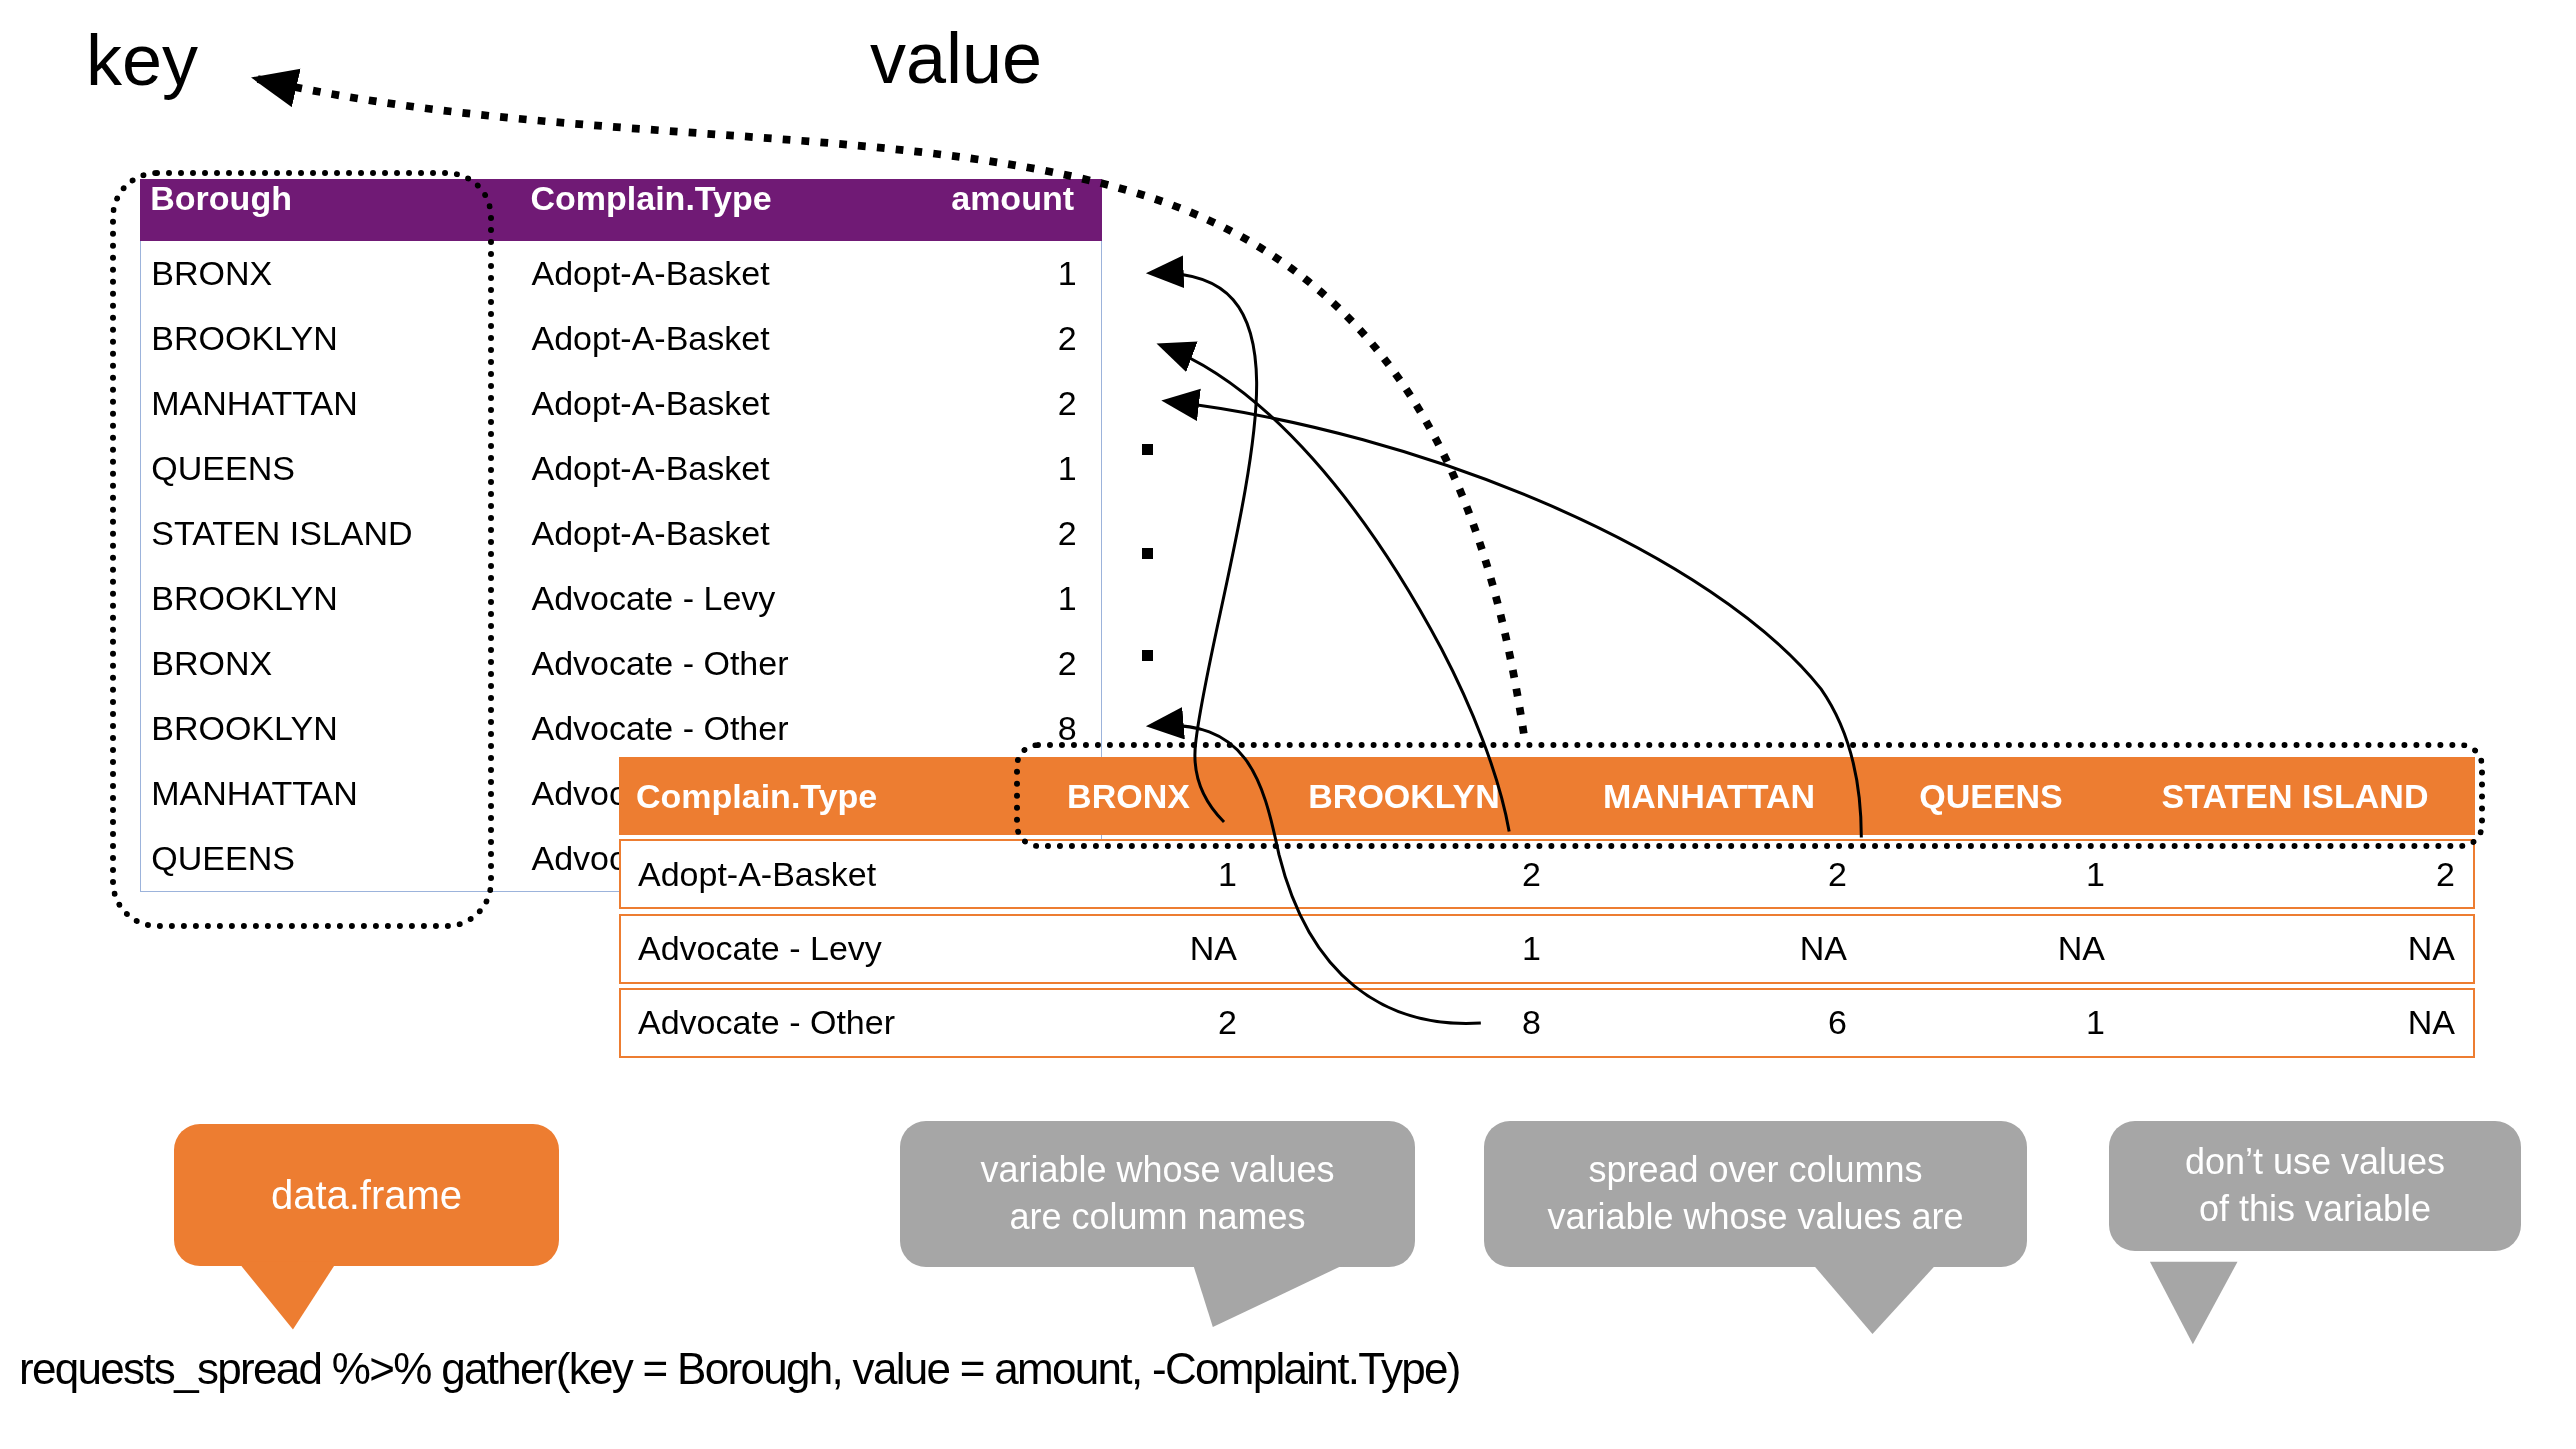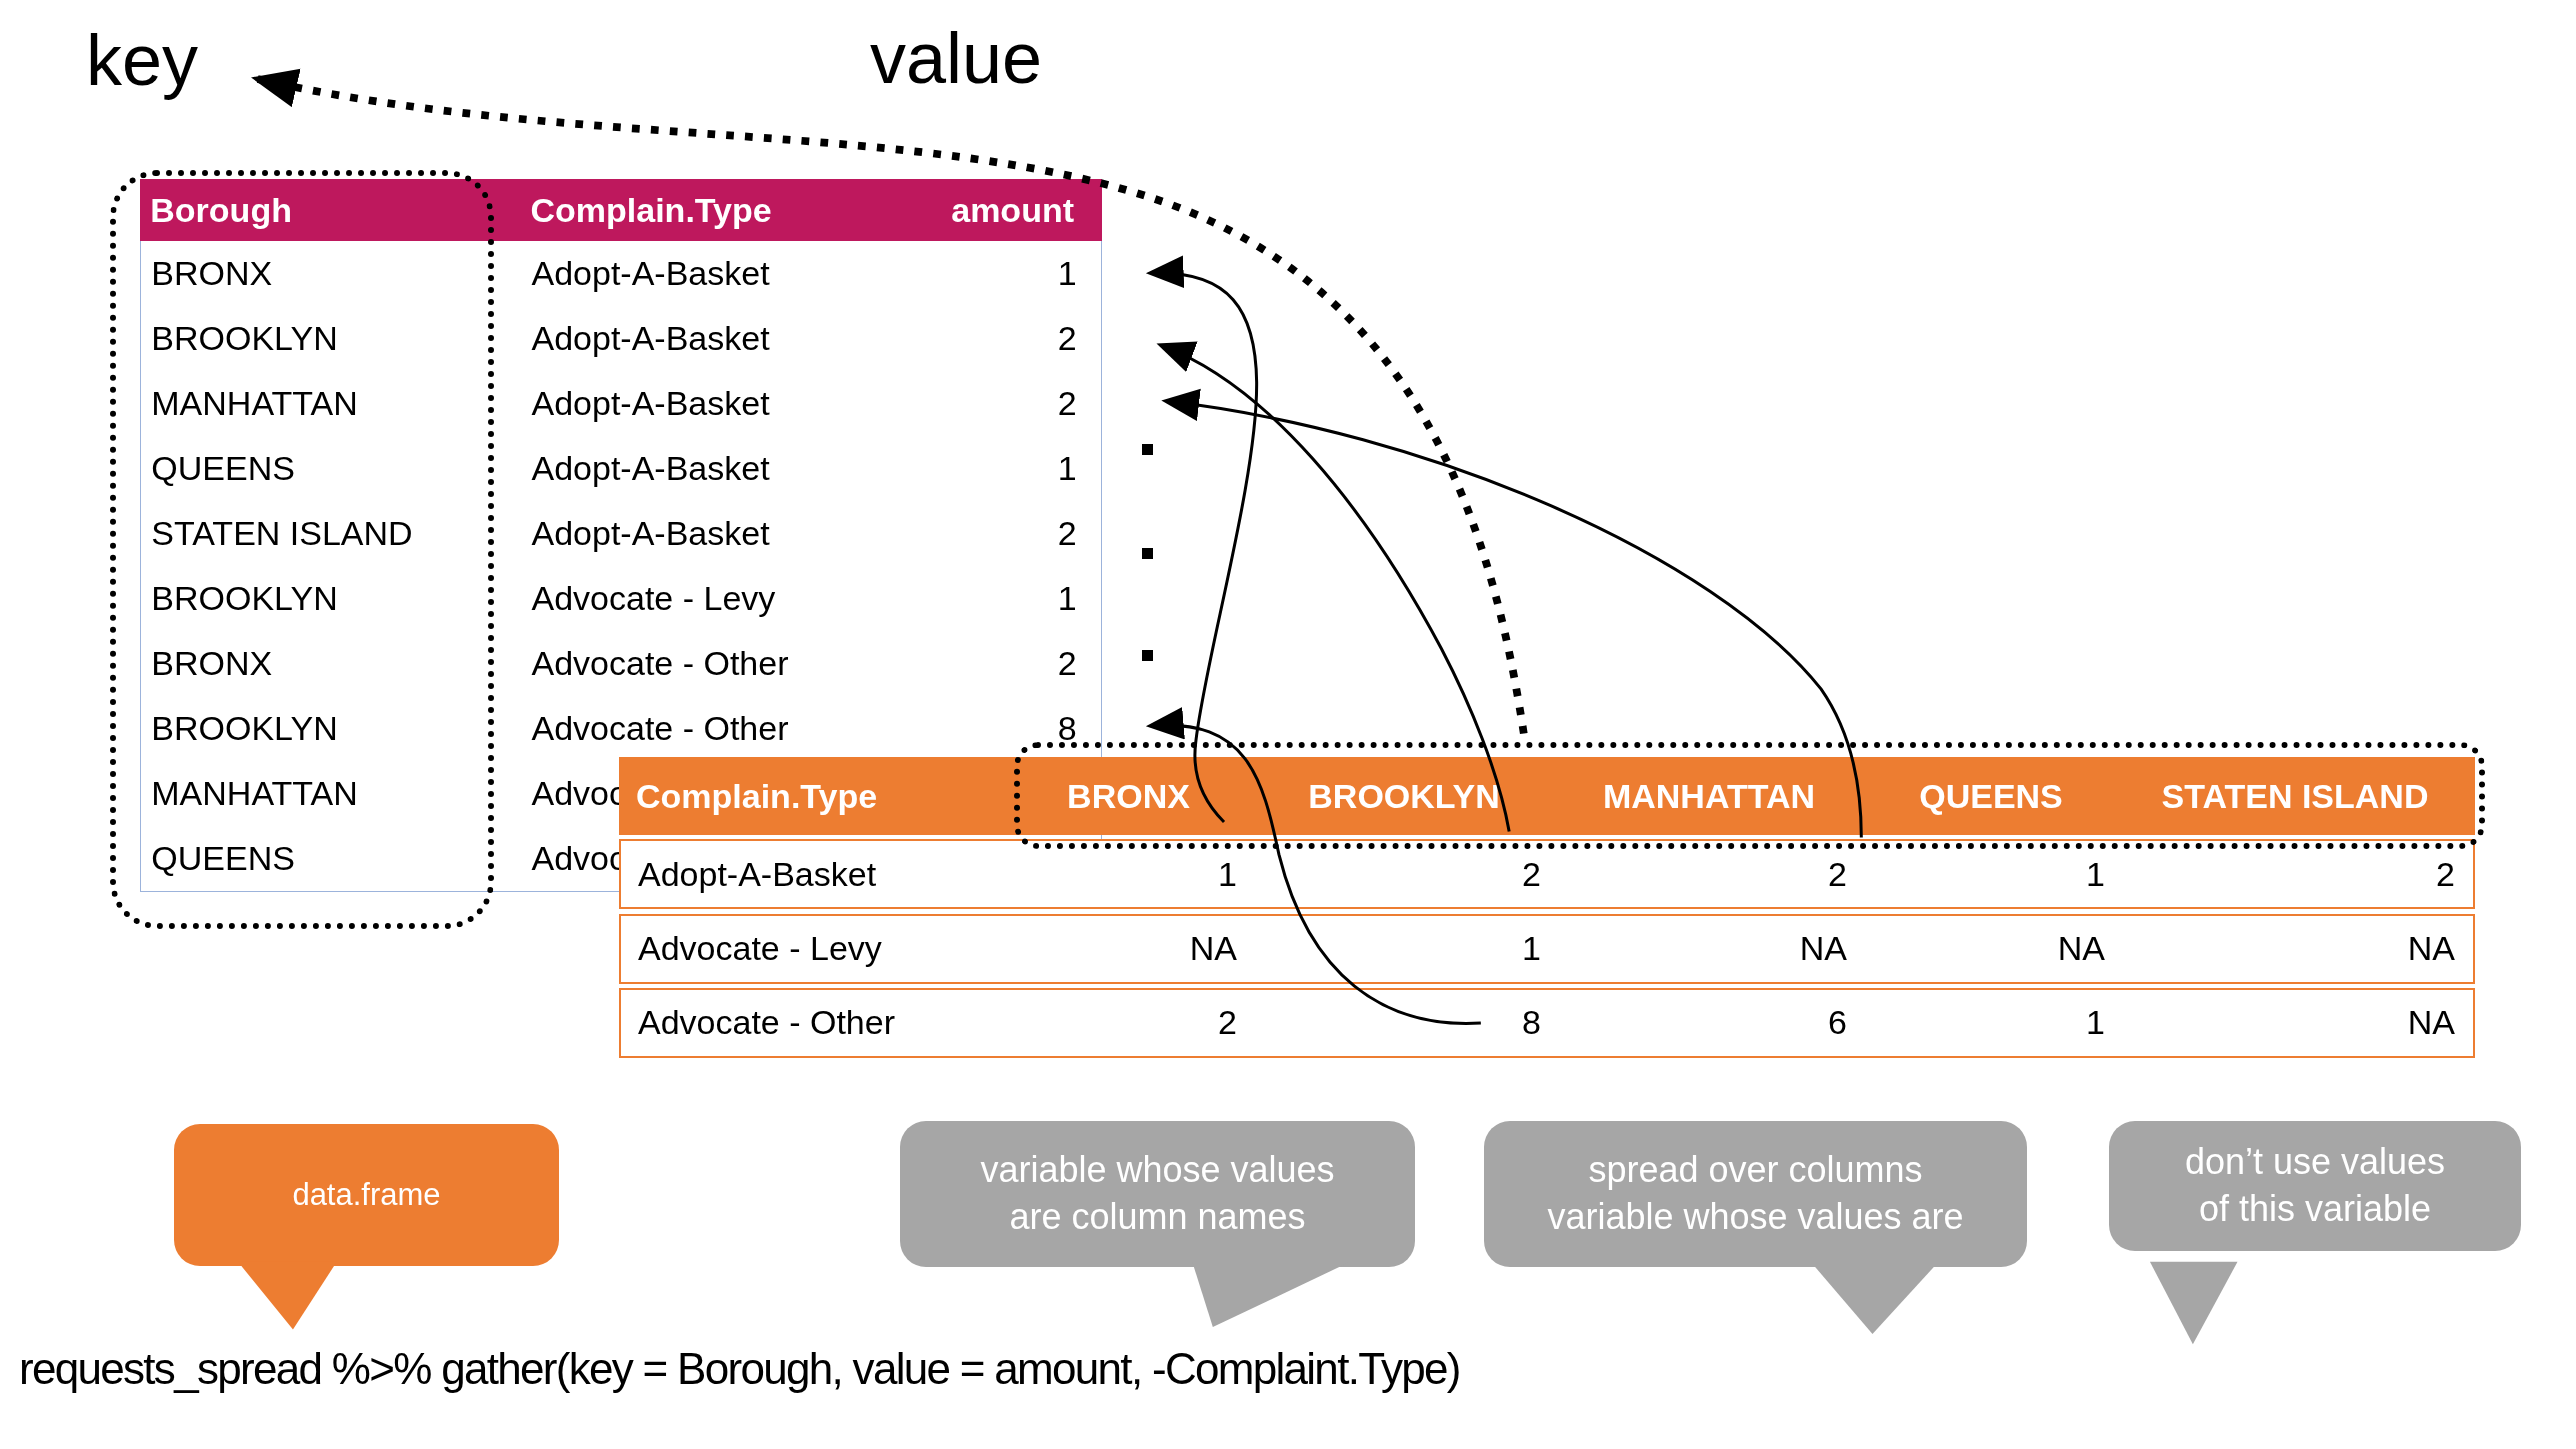--- a/index.html
+++ b/index.html
@@ -6,21 +6,21 @@
   html,body { background:#ffffff; }
   body { font-family:"Liberation Sans", sans-serif; }
   .canvas { position:relative; width:2576px; height:1449px; background:#fff; overflow:hidden;border-radius:31px; }
 
   .big-label { position:absolute; font-size:72px; color:#000; line-height:1; white-space:nowrap; }
   #key-label { left:86px; top:24px; }
   #value-label { left:870px; top:21.5px; }
 
   
   .lt { position:absolute; left:140px; top:179px; width:962px; z-index:1; font-size:34px; }
-  .lt-header { display:flex; height:62px; background:#be185d; color:#fff; font-weight:bold; align-items:center; }
+  .lt-header { display:flex; height:62px; background:#701a75; color:#fff; font-weight:bold; }
   .lt-body { border-left:1.7px solid #9CB3DB; border-right:1.7px solid #9CB3DB; border-bottom:1.7px solid #9CB3DB; background:#fff; }
   .lt-row { display:flex; height:65px; align-items:center; color:#000; }
   .lt-c1 { width:375px; padding-left:10.3px; }
   .lt-c2 { width:395px; padding-left:15.5px; white-space:nowrap; overflow:visible; }
   .lt-c3 { width:176px; text-align:right; padding-right:10.3px; }
   .lt-header .lt-c3 { padding-right:12px; }
 
   
   .wt { position:absolute; left:619px; top:757px; width:1856px; z-index:3; font-size:34px; }
   .wt-header { display:flex; height:78px; background:#ED7D31; color:#fff; font-weight:bold; align-items:center; }
@@ -36,21 +36,21 @@
   #wide-header-box { left:1014px; top:742px; width:1471px; height:107px; border-radius:24px; z-index:4; }
 
   
   #overlay { position:absolute; left:0; top:0; z-index:6; pointer-events:none; }
 
   .ellipsis-dot { position:absolute; width:11px; height:11px; background:#000; z-index:2; }
 
   
   .bubble { position:absolute; border-radius:26px; color:#fff; text-align:center; z-index:5;
             display:flex; flex-direction:column; justify-content:center; line-height:1.3; }
-  .bubble.orange { background:#ED7D31; font-size:31px;text-align:center; }
+  .bubble.orange { background:#ED7D31; font-size:40px;text-align:center; }
   .bubble.gray { background:#A6A6A6; font-size:36px; }
   #bubble-dataframe { left:174px; top:1124px; width:385px; height:142px; }
   #bubble-key { left:900px; top:1121px; width:515px; height:146px;justify-content:center; }
   #bubble-value { left:1484px; top:1121px; width:543px; height:146px; }
   #bubble-drop { left:2109px; top:1121px; width:412px; height:130px; }
 
   
   #code-line { position:absolute; left:19px; top:1344px; font-size:44px; letter-spacing:-1.7px;
                color:#000; white-space:nowrap; z-index:1; }
 </style>

